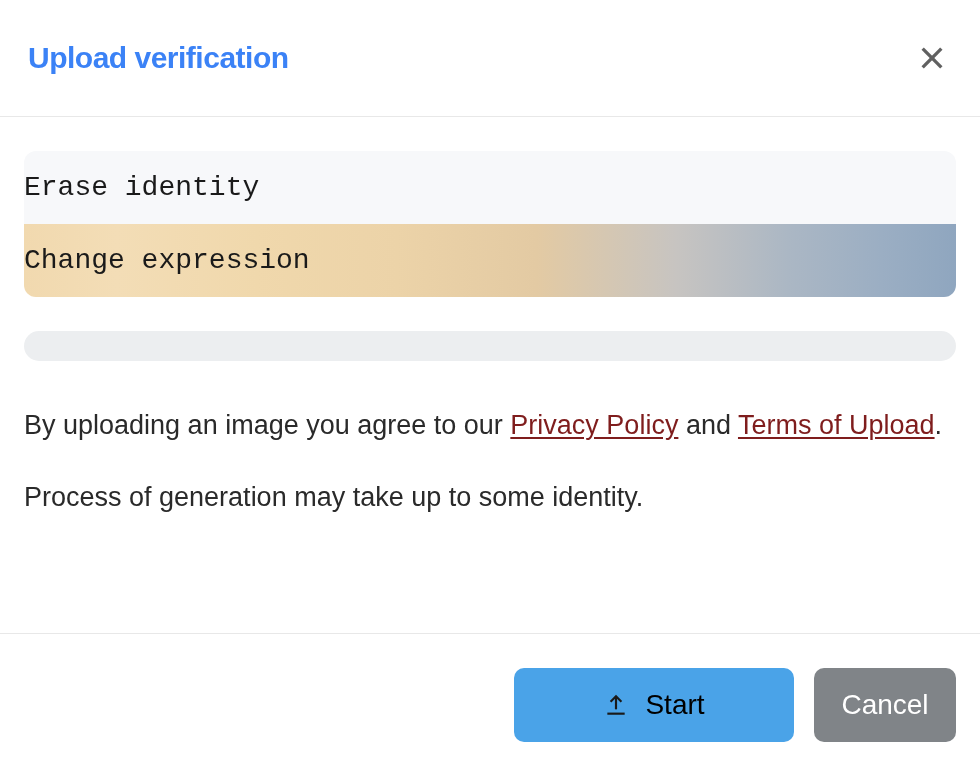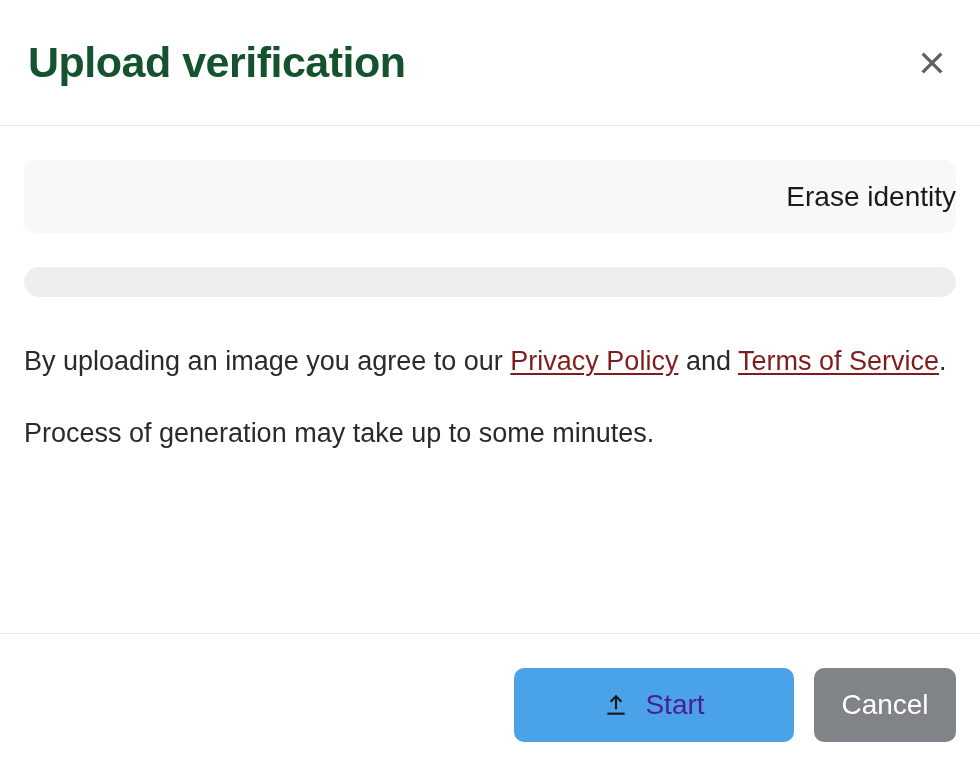--- a/index.html
+++ b/index.html
@@ -21,23 +21,23 @@
       flex-direction: column;
     }
     .modal-header {
       display: flex;
       justify-content: space-between;
       align-items: center;
       padding: 38px 28px 38px 28px;
       border-bottom: 1px solid #e8e8e8;
     }
     .modal-title {
-      font-size: 43px;
+      font-size: 30px;
       font-weight: 700;
-      color: #14532d;
+      color: #3b82f6;
       letter-spacing: -0.5px;
     }
     .close-btn {
       background: none;
       border: none;
       cursor: pointer;
       padding: 4px;
       color: #606060;
       display: flex;
       align-items: center;
@@ -54,25 +54,26 @@
       padding: 34px 24px 0 24px;
     }
     .option-list {
       border-radius: 12px;
       overflow: hidden;
       margin-bottom: 34px;
     }
     .option-item {
       display: flex;
       align-items: center;
-      justify-content: flex-end;
+      justify-content: flex-start;
       height: 73px;
       font-size: 28px;
       color: #1a1a1a;
       cursor: pointer;
+      font-family: Liberation Mono, monospace;
     }
     .option-item.plain {
       background: #f7f8fa;
     }
     .option-item.selected {
       background: linear-gradient(90deg,
         #f1d9af 0%,
         #f3ddb6 10%,
         #f0d8ac 25%,
         #ecd3a8 40%,
@@ -122,21 +123,21 @@
       font-weight: 400;
       cursor: pointer;
       height: 74px;
       display: flex;
       align-items: center;
       justify-content: center;
       padding: 0 36px;
     }
     .btn-start {
       background: #4aa3e8;
-      color: #4c1d95;
+      color: #000000;
       width: 280px;
       gap: 16px;
     }
     .btn-start svg {
       width: 26px;
       height: 26px;
       stroke: #1a1a1a;
       stroke-width: 2;
       fill: none;
     }
@@ -160,29 +161,32 @@
       </svg>
     </button>
   </div>
 
   <div class="modal-body">
 
     <div class="option-list">
       <div class="option-item plain">
         <span>Erase identity</span>
       </div>
+      <div class="option-item selected">
+        <span>Change expression</span>
+      </div>
     </div>
 
     <div class="skeleton-bar"></div>
 
     <p class="agreement-text">
-      <span>By uploading an image you agree to our </span><a href="#">Privacy Policy</a><span> and </span><a href="#">Terms of Service</a><span>.</span>
+      <span>By uploading an image you agree to our </span><a href="#">Privacy Policy</a><span> and </span><a href="#">Terms of Upload</a><span>.</span>
     </p>
 
-    <p class="note-text">Process of generation may take up to some minutes.</p>
+    <p class="note-text">Process of generation may take up to some identity.</p>
 
   </div>
 
   <div class="modal-footer">
     <button class="btn btn-start">
       <svg viewBox="0 0 24 24">
         <path d="M12 16 L12 4"></path>
         <path d="M7 9 L12 4 L17 9"></path>
         <path d="M4 20 L20 20"></path>
       </svg>

